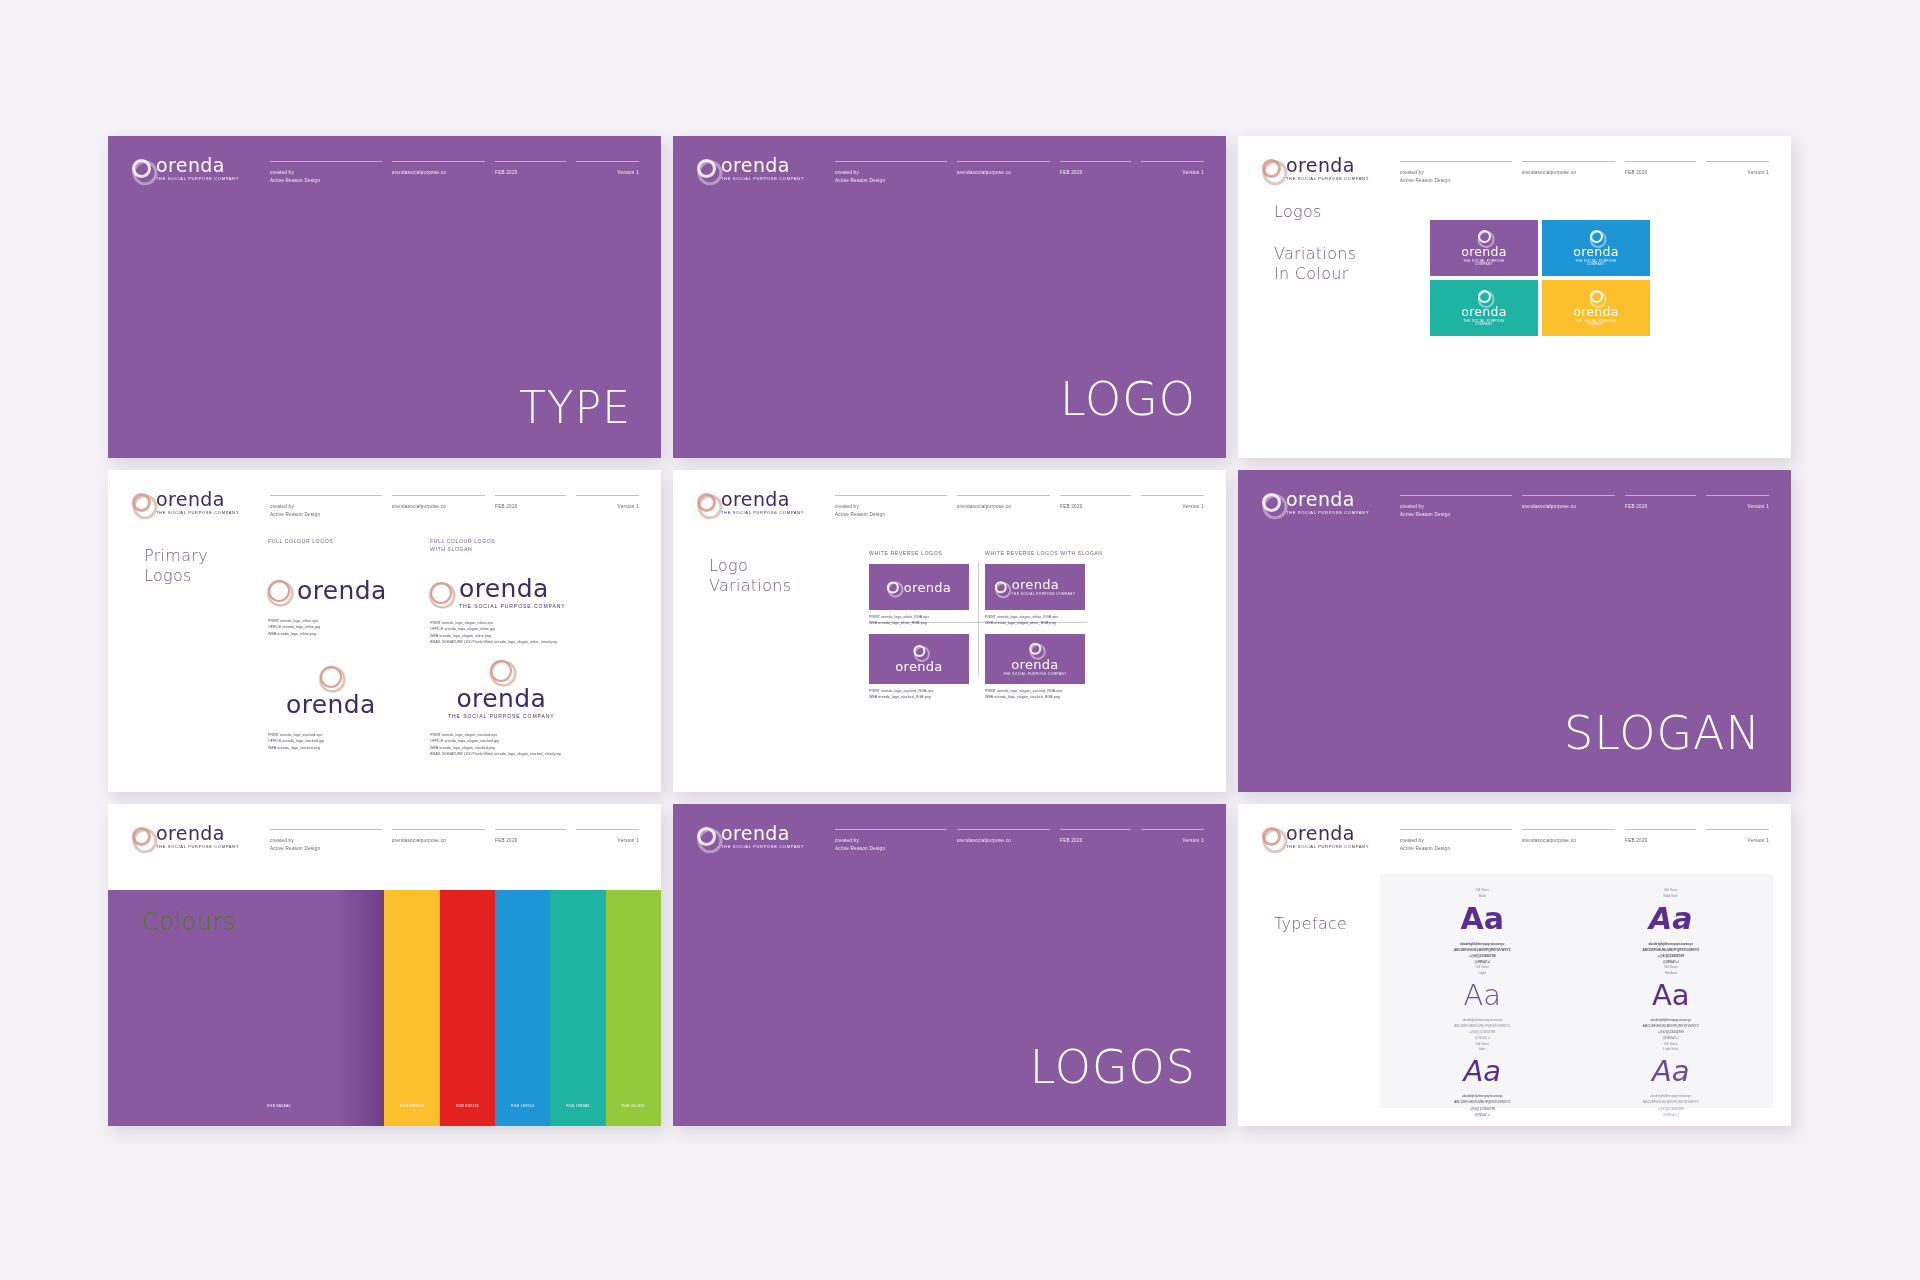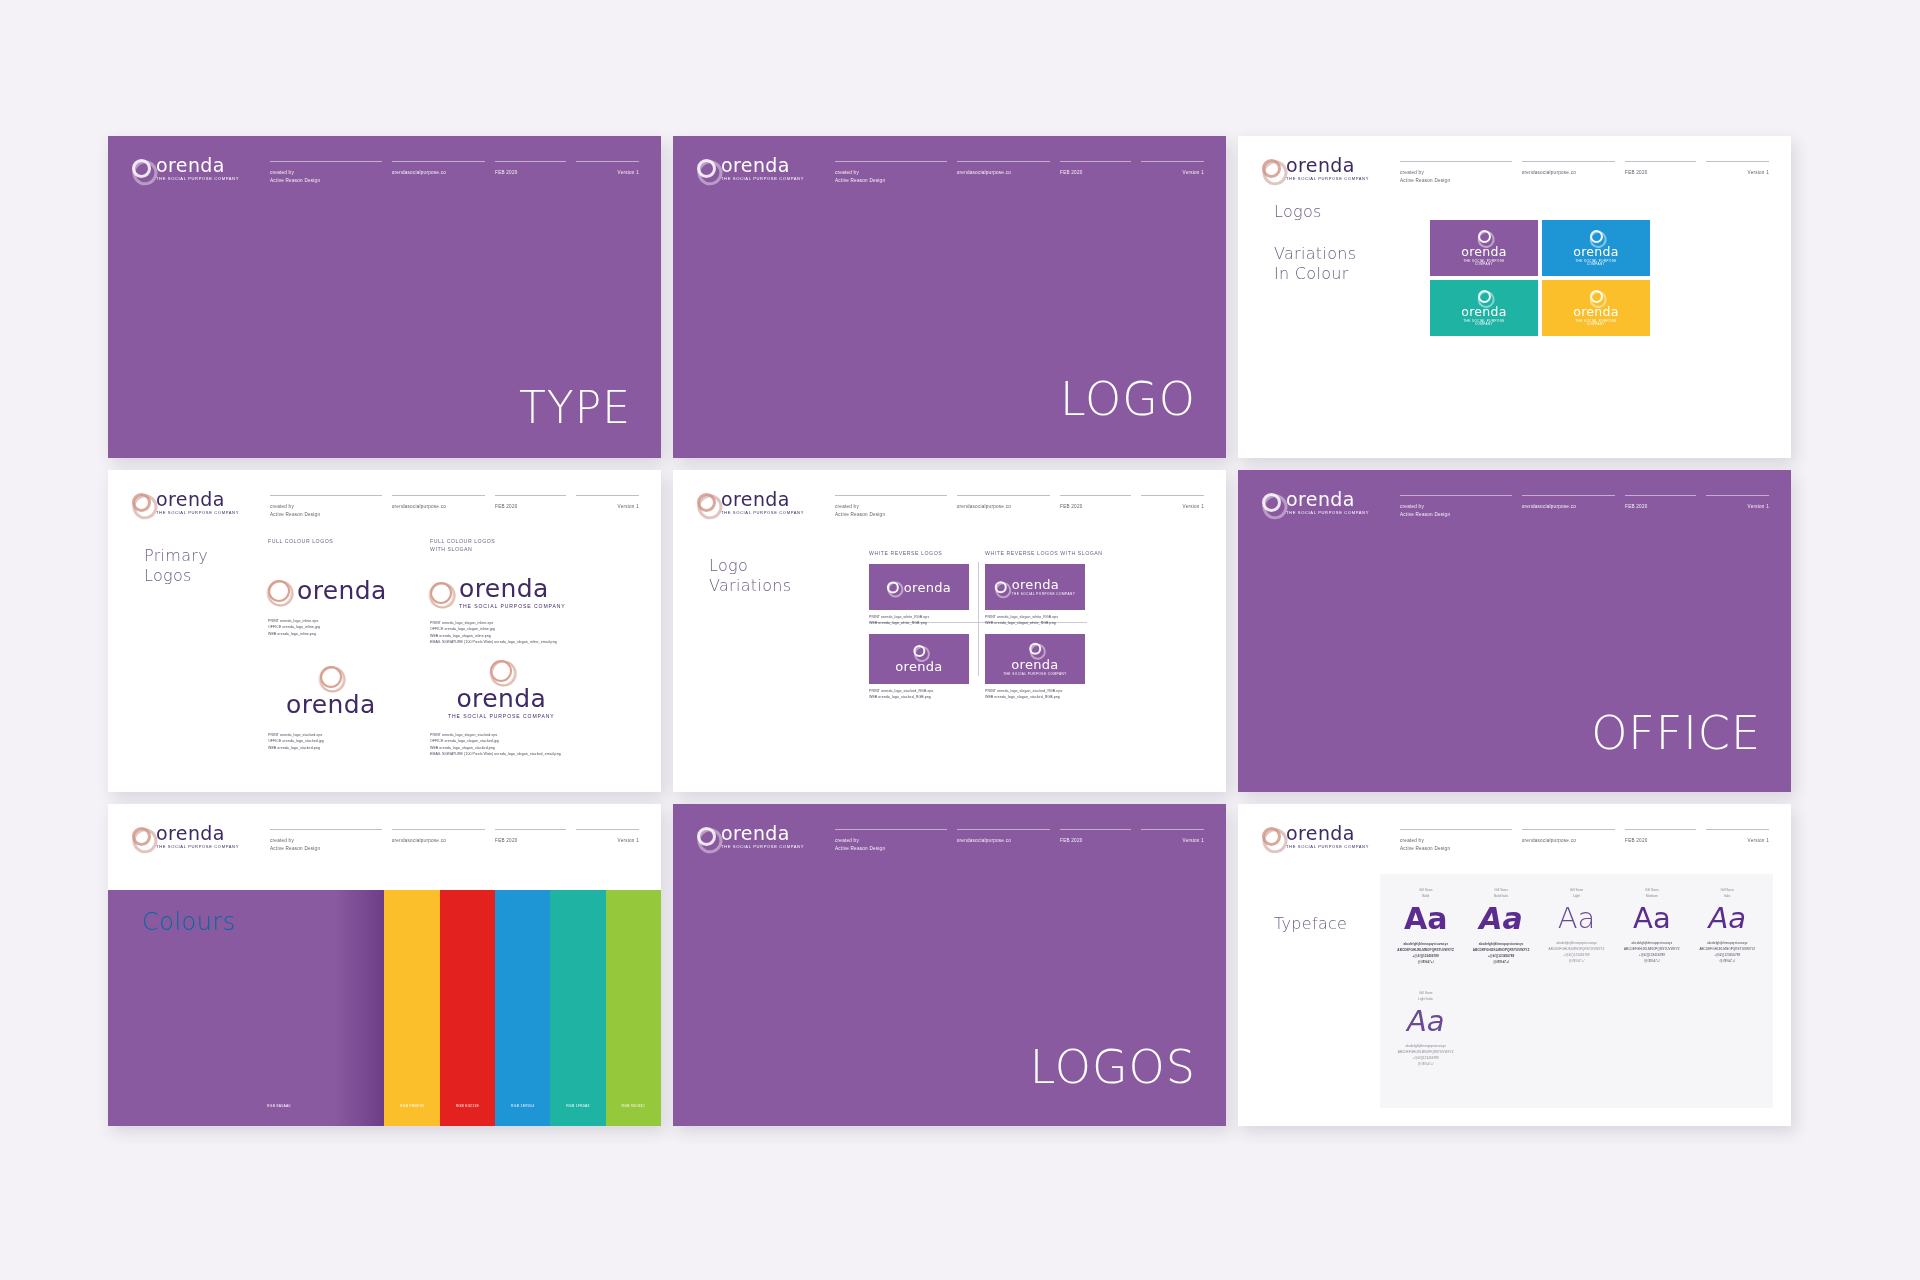--- a/index.html
+++ b/index.html
@@ -185,28 +185,28 @@
   }
   .sw{ position:relative; height:100%; }
   .sw .hex{
     position:absolute; bottom:18px; left:0; right:0; text-align:center;
     font-size:3.4px; letter-spacing:.3px; color:#fff;
   }
   .sw.main .hex{ bottom:18px; left:auto; right:44px; width:auto; }
   .colours-title{
     position:absolute; left:34px; top:104px;
     font-family:"DejaVu Sans", sans-serif; font-weight:300;
-    color:#0369a1; font-size:24px; letter-spacing:.5px;
+    color:#4d7c0f; font-size:24px; letter-spacing:.5px;
   }
 
   
   .typePanel{
     position:absolute; left:142px; top:70px; right:18px; bottom:18px;
     background:#f6f5f8;
-    display:grid; grid-template-columns:repeat(5,1fr); grid-template-rows:repeat(2,1fr);
+    display:grid; grid-template-columns:repeat(2,1fr); grid-template-rows:repeat(2,1fr);
     padding:14px 8px;
   }
   .typeCell{ text-align:center; }
   .typeCell .tlabel{
     font-size:3.4px; line-height:1.7; color:#8d8a96; white-space:pre-line;
     margin-bottom:4px;
   }
   .typeCell .aa{
     color:#5b2d8e; line-height:1; margin-bottom:7px;
     font-family:"DejaVu Sans", sans-serif;
@@ -555,21 +555,21 @@
         <div class="rule"></div>
         <span>FEB 2020</span>
       </div>
       <div class="cell m-ver">
         <div class="rule"></div>
         <span>Version 1</span>
       </div>
     </div>
   </div>
       <div class="big-title">
-      <div>OFFICE</div>
+      <div>SLOGAN</div>
 
     </div>
     </div>
     <div class="slide white">
   <div class="hdr">
     <div class="logo-lockup">
       <div class="ring"></div>
       <div class="wordmark">
         <div class="word">orenda</div>
         <div class="slogan">THE SOCIAL PURPOSE COMPANY</div>

